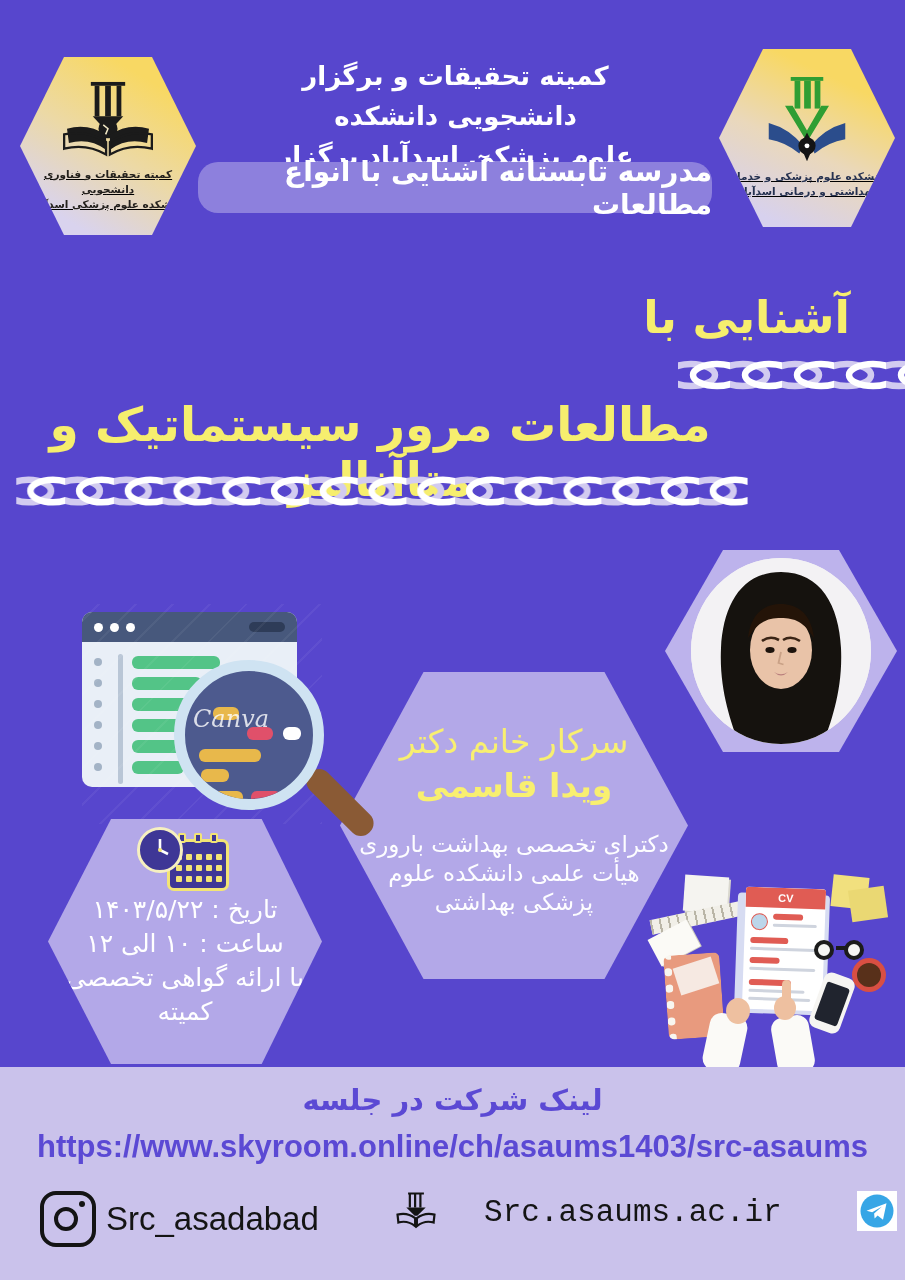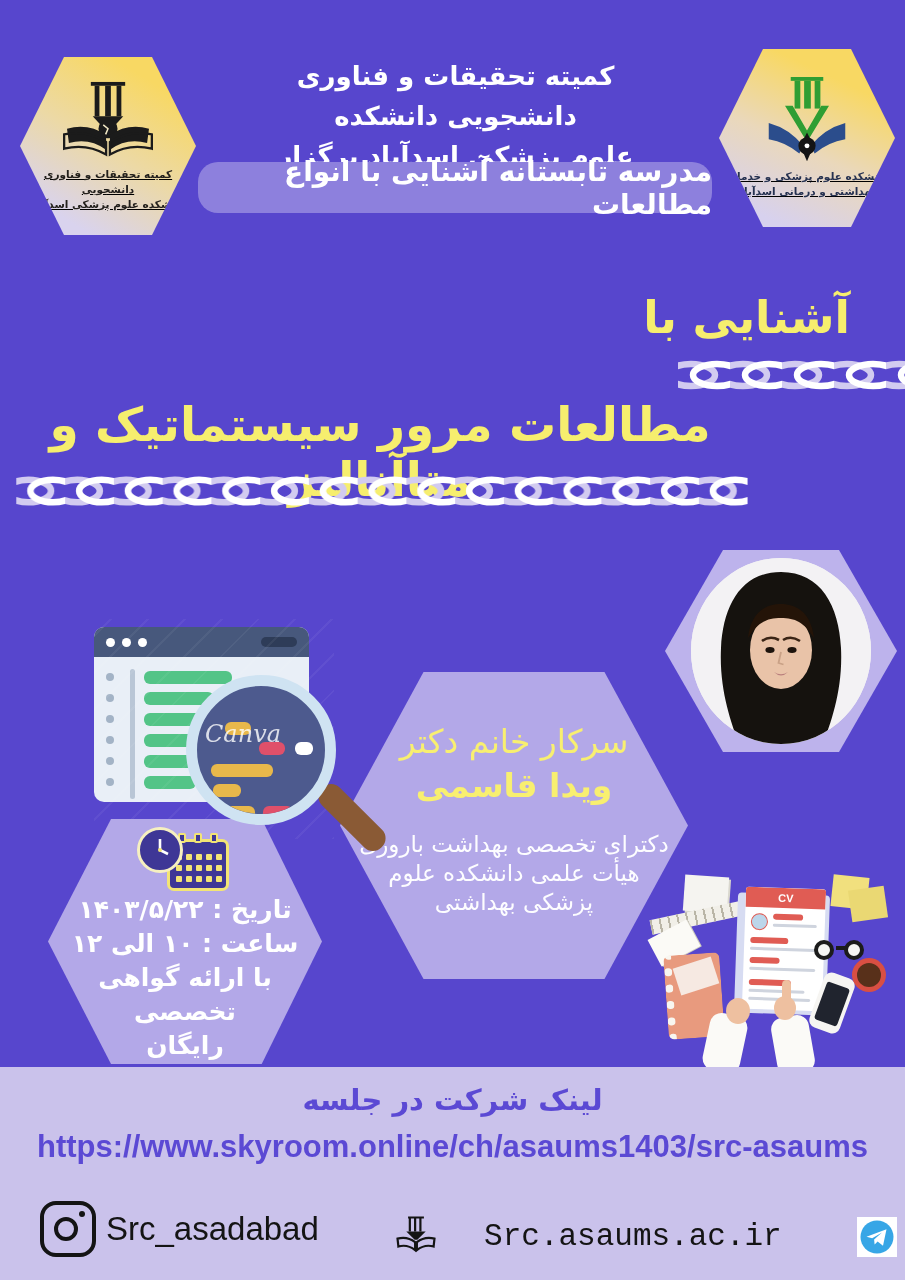--- a/index.html
+++ b/index.html
@@ -36,21 +36,21 @@
   }
 
   
   .title-intro{ right:55px; top:291px; color:#f6ee6e; font-weight:bold; font-size:45px; }
   .title-main{ left:0; top:397px; width:760px; text-align:center; color:#f6ee6e; font-weight:bold; font-size:47px; }
   .chain{ height:30px; }
   .chain-1{ left:678px; top:360px; }
   .chain-2{ left:-8px; top:476px; }
 
   
-  .illus{ left:82px; top:619px; width:240px; height:220px;margin-left:12px; }
+  .illus{ left:82px; top:604px; width:240px; height:220px; }
   .win{ position:absolute; left:0; top:8px; width:215px; height:175px; background:#e9eff7; border-radius:10px; overflow:hidden; }
   .win-head{ position:absolute; left:0; top:0; width:100%; height:30px; background:#47587c; }
   .win-dot{ position:absolute; top:11px; width:9px; height:9px; border-radius:50%; background:#fff; }
   .win-pill{ position:absolute; right:12px; top:10px; width:36px; height:10px; border-radius:5px; background:#2e3c58; }
   .gut-dot{ position:absolute; left:12px; width:8px; height:8px; border-radius:50%; background:#a3b3c6; }
   .vbar{ position:absolute; left:36px; top:42px; width:5px; height:130px; background:#b9c6d6; border-radius:3px; }
   .pill{ position:absolute; height:13px; border-radius:6px; }
   .green{ background:#53c487; } .gold{ background:#e8b84b; } .redp{ background:#e0506a; } .whitep{ background:#ffffff; }
   .lens{ position:absolute; left:92px; top:56px; width:150px; height:150px; border-radius:50%;
          background:#4d5a8e; border:11px solid #cfe3f2; z-index:3; overflow:hidden; }
@@ -77,21 +77,21 @@
   .date-hex{ left:48px; top:819px; width:274px; height:245px; background:#b3a8e8;
     clip-path: polygon(23% 0%, 78% 0%, 100% 50%, 78% 100%, 23% 100%, 0% 50%);
     display:flex; flex-direction:column; align-items:center; text-align:center; }
   .sched-icon{ position:relative; width:96px; height:66px; margin-top:8px; }
   .cal{ position:absolute; left:30px; top:12px; width:62px; height:52px; background:#3e3796;
         border:3px solid #f3e574; border-radius:7px; }
   .cal-ring{ position:absolute; top:-9px; width:8px; height:10px; background:#3e3796; border:2px solid #f3e574; border-radius:2px; }
   .cal-dot{ position:absolute; width:6px; height:6px; background:#f3e574; border-radius:1px; }
   .clock{ position:absolute; left:0; top:0; width:46px; height:46px; border-radius:50%;
           background:#3e3796; border:3px solid #f6f0c0; }
-  .sched-line{ color:#ffffff; font-weight:bold; font-size:25px; line-height:34px; }
+  .sched-line{ color:#ffffff; font-weight:normal; font-size:25px; line-height:34px; }
   .sched-line:first-of-type{ margin-top:8px; }
 
   
   .cv{ left:648px; top:862px; width:257px; height:208px; }
   .cv div{ position:absolute; }
   .paper-stack{ left:36px; top:14px; width:44px; height:36px; background:#f5f4f0; transform:rotate(4deg); box-shadow:2px 2px 0 #d9d7ce; }
   .ruler{ left:2px; top:48px; width:96px; height:15px; background:#f1efe8; transform:rotate(-12deg);
           background-image:repeating-linear-gradient(90deg,#b9b5a6 0 2px,transparent 2px 9px); }
   .envelope{ left:4px; top:66px; width:44px; height:30px; background:#fbfaf6; transform:rotate(-28deg); box-shadow:1px 1px 0 #cfccc0; }
   .notebook{ left:18px; top:92px; width:56px; height:84px; background:#e89a7e; border-radius:6px; transform:rotate(-4deg);
@@ -115,21 +115,21 @@
   .sleeve{ width:38px; height:58px; background:#fbfaf7; border-radius:12px; }
   .hand{ background:#eec0a0; border-radius:50%; }
 
   
   .band{ left:0; top:1067px; width:905px; height:213px; background:#cac2eb; }
   .link-label{ position:absolute; left:0; top:16px; width:100%; text-align:center;
                color:#5b49d4; font-weight:bold; font-size:29px; }
   .link-url{ position:absolute; left:0; top:62px; width:100%; text-align:center;
              color:#5b49d4; font-weight:600; font-size:31px; font-family:"Liberation Sans",sans-serif; direction:ltr; }
   .contacts{ position:absolute; left:0; top:124px; width:100%; height:66px;
-             display:flex; align-items:flex-end; justify-content:space-between; padding:0 8px 0 40px;gap:35px; }
+             display:flex; align-items:flex-start; justify-content:space-between; padding:0 8px 0 40px;gap:35px; }
   .contact{ display:flex; align-items:center; gap:10px; color:#141414; }
   .insta-text{ font-family:"Liberation Sans",sans-serif; font-size:33px; font-weight:500; }
   .site-text{ font-family:Liberation Mono, monospace; font-size:31px;margin-left:36px; }
   .tg-text{ font-family:"Liberation Serif",serif; font-size:20px; }
   .insta-icon{ position:relative; width:56px; height:56px; border:4.5px solid #141414; border-radius:16px; }
   .insta-icon .lens2{ position:absolute; left:10px; top:12px; width:24px; height:24px; border:4.5px solid #141414; border-radius:50%; }
   .insta-icon .dot2{ position:absolute; right:7px; top:6px; width:6px; height:6px; background:#141414; border-radius:50%; }
 </style>
 </head>
 <body>
@@ -173,21 +173,21 @@
       <circle cx="50" cy="72" r="9" fill="#141414"></circle>
       <circle cx="50" cy="72" r="2.6" fill="#ffffff"></circle>
     </svg>
     <div class="logo-caption fa">
       <div>دانشکده علوم پزشکی و خدمات</div>
       <div>بهداشتی و درمانی اسدآباد</div>
     </div>
   </div>
 
   <div class="abs organizer fa">
-    <div>کمیته تحقیقات و فناوری دانشجویی دانشکده</div>
+    <div>کمیته تحقیقات و برگزار دانشجویی دانشکده</div>
     <div>علوم پزشکی اسدآباد برگزار می‌کند :</div>
   </div>
 
   <div class="abs program-badge fa">
     <span>مدرسه تابستانه آشنایی با انواع مطالعات</span>
   </div>
 
   <div class="abs title-intro fa">آشنایی با</div>
 
   <svg class="abs chain chain-1" width="227" height="30" viewBox="0 0 227 30">
@@ -301,21 +301,21 @@
         <svg width="40" height="40" viewBox="0 0 40 40">
           <line x1="20" y1="20" x2="20" y2="9" stroke="#ffffff" stroke-width="2.6"></line>
           <line x1="20" y1="20" x2="28" y2="24" stroke="#ffffff" stroke-width="2.6"></line>
           <circle cx="20" cy="20" r="2" fill="#f3e574"></circle>
         </svg>
       </div>
     </div>
     <div class="sched-line">تاریخ : ۱۴۰۳/۵/۲۲</div>
     <div class="sched-line">ساعت : ۱۰ الی ۱۲</div>
     <div class="sched-line">با ارائه گواهی تخصصی</div>
-    <div class="sched-line">رایگان</div>
+    <div class="sched-line">کمیته</div>
   </div>
 
   <div class="abs cv">
     <div class="paper-stack"></div>
     <div class="ruler"></div>
     <div class="envelope"></div>
     <div class="notebook"></div>
     <div class="note-env"></div>
     <div class="folder"></div>
     <div class="cv-doc">

